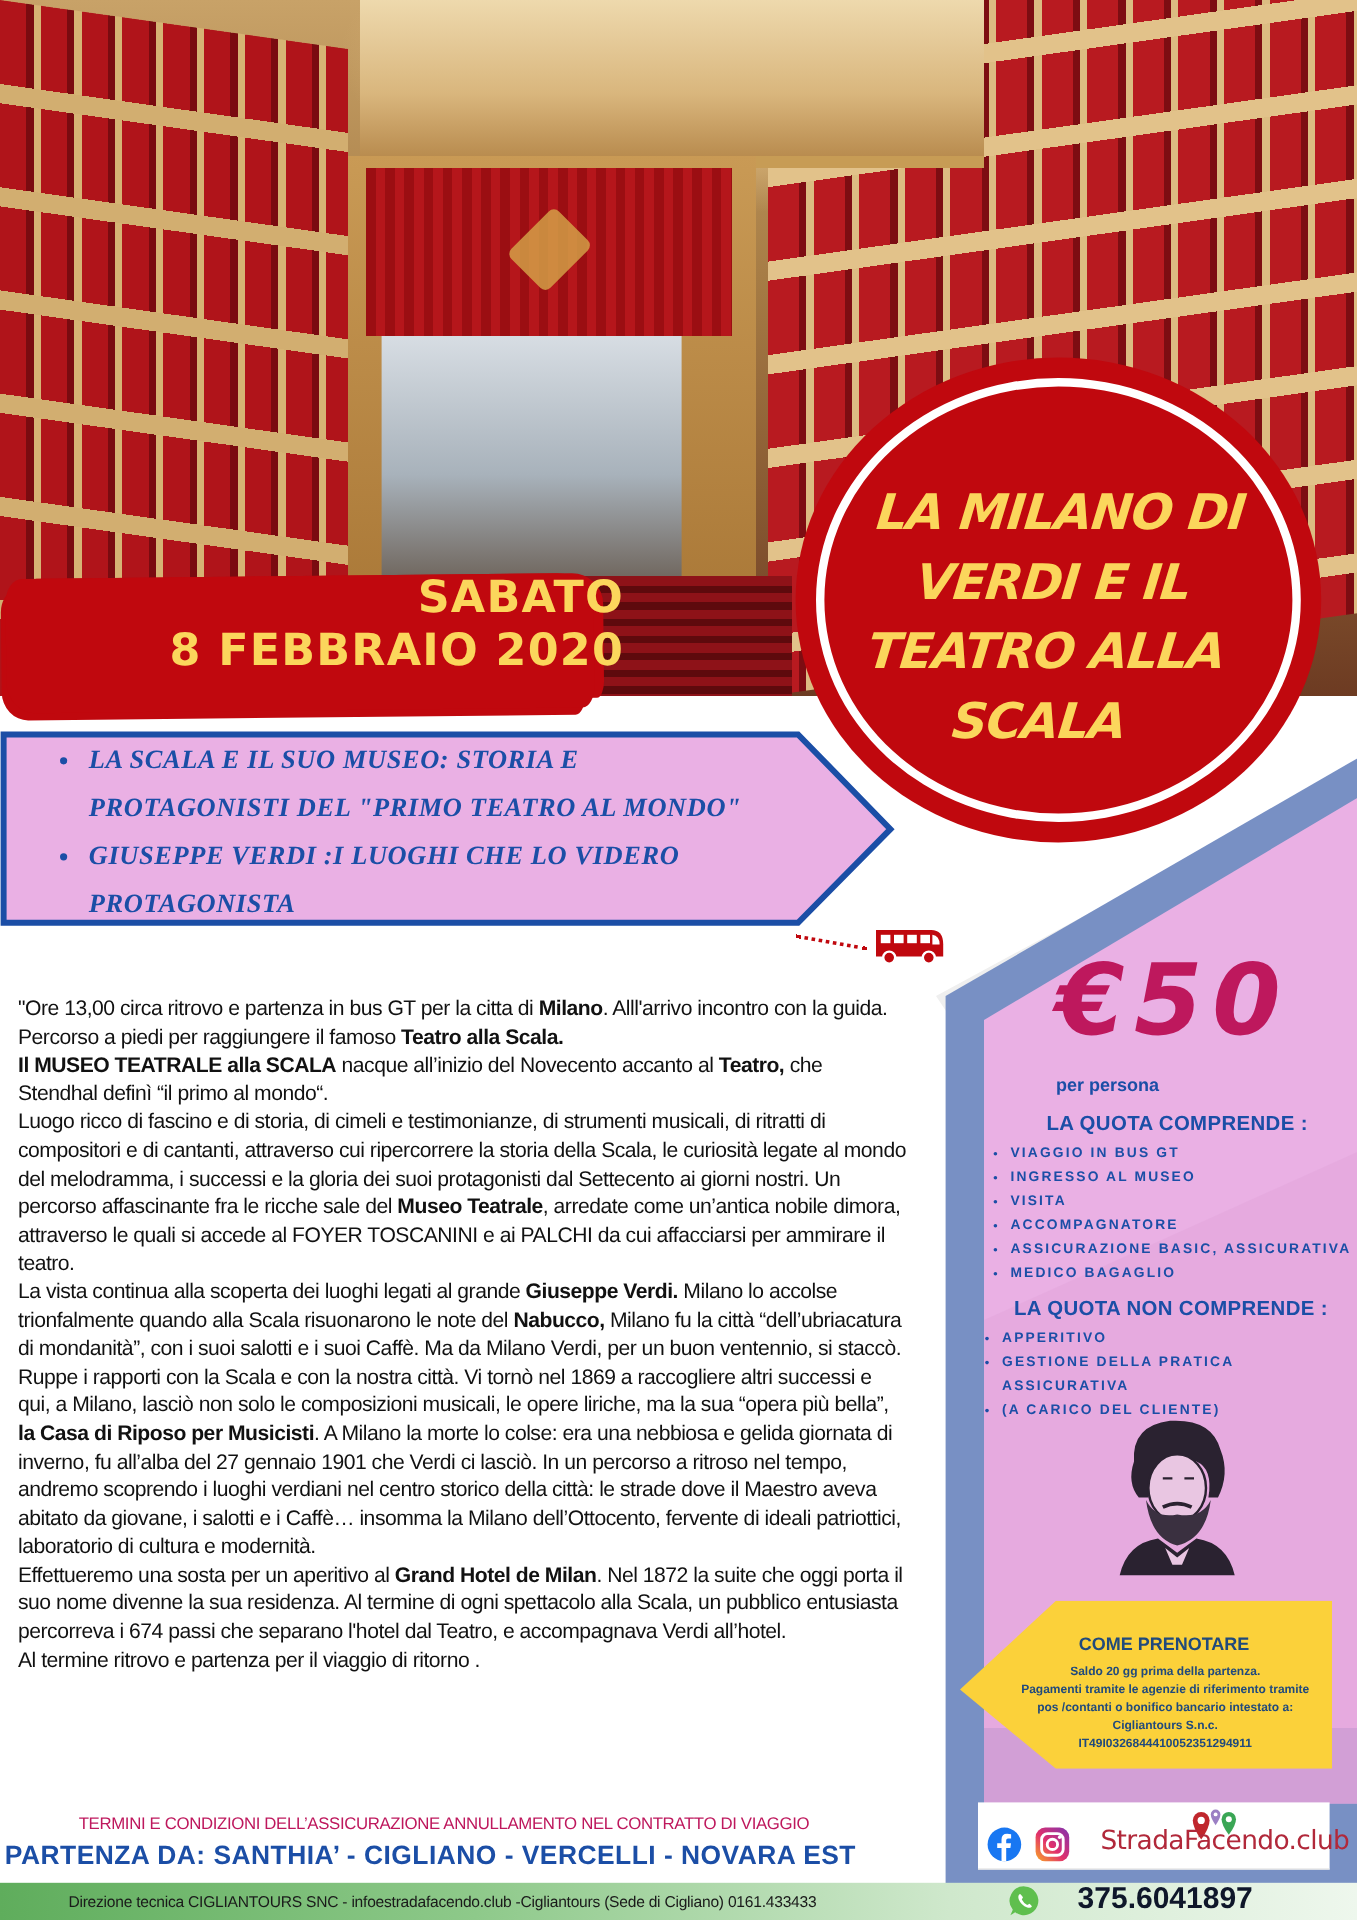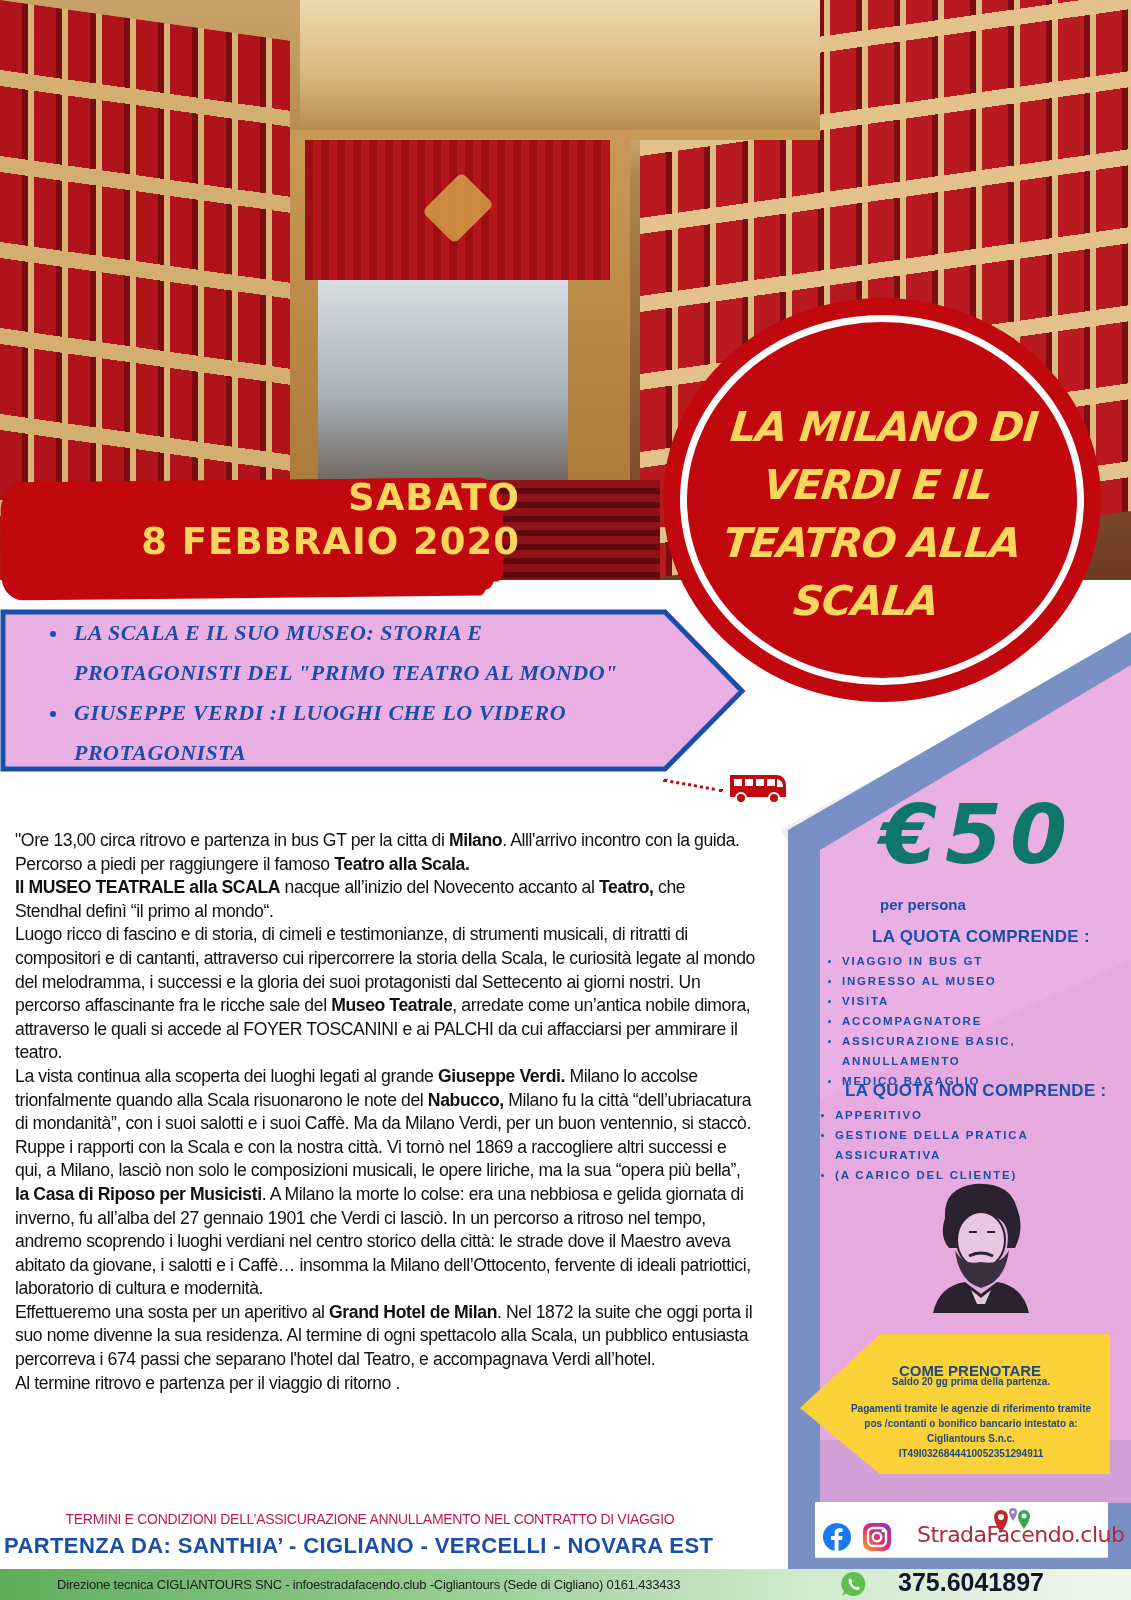--- a/index.html
+++ b/index.html
@@ -101,21 +101,21 @@
     
     .bus-dots {
       position: absolute; left: 664px; top: 773px; width: 60px; height: 14px;
       border-bottom: 3px dotted #c0080e; transform: rotate(10deg);
     }
     .bus-icon { position: absolute; left: 726px; top: 771px; width: 62px; height: 34px; }
 
     
     .right-panel-bg { position: absolute; left: 0; top: 0; width: 1131px; height: 1600px; pointer-events: none; }
     .price {
-      position: absolute; left: 880px; top: 790px; color: #0f766e;
+      position: absolute; left: 880px; top: 790px; color: #be185d;
       font-family: "DejaVu Sans", sans-serif; font-weight: bold; font-style: italic;
       font-size: 82px; line-height: 90px; letter-spacing: 8px;
     }
     .per-persona {
       position: absolute; left: 880px; top: 896px; color: #1b4ea6;
       font-weight: bold; font-size: 15px;
     }
     .quota-title {
       position: absolute; color: #1b4ea6; font-weight: bold; font-size: 17px; letter-spacing: 0.3px;
     }
@@ -266,21 +266,21 @@
 
 <div class="price">€50</div>
 <div class="per-persona">per persona</div>
 
 <div class="quota-title" style="left:872px; top:927px;">LA QUOTA COMPRENDE :</div>
 <ul class="quota-list" style="left:826px; top:951px;">
   <li>VIAGGIO IN BUS GT</li>
   <li>INGRESSO AL MUSEO</li>
   <li>VISITA</li>
   <li>ACCOMPAGNATORE</li>
-  <li>ASSICURAZIONE BASIC, ANNULLAMENTO</li>
+  <li>ASSICURAZIONE BASIC, ASSICURATIVA</li>
   <li class="cont" style="list-style:none;">MEDICO BAGAGLIO</li>
 </ul>
 
 <div class="quota-title" style="left:845px; top:1081px;">LA QUOTA NON COMPRENDE :</div>
 <ul class="quota-list" style="left:819px; top:1105px;">
   <li>APPERITIVO</li>
   <li>GESTIONE DELLA PRATICA ASSICURATIVA</li>
   <li class="cont">(A CARICO DEL CLIENTE)</li>
 </ul>
 
@@ -292,21 +292,21 @@
   <path d="M44 78 Q56 72 68 78" stroke="#2a2230" stroke-width="3" fill="none"></path>
   <path d="M8 135 Q14 108 40 104 L56 116 L72 104 Q98 108 104 135 Z" fill="#2a2230"></path>
   <path d="M46 112 L56 120 L66 112 L60 126 L52 126 Z" fill="#e9c6e2"></path>
 </svg>
 
 <div class="booking">
   <svg width="310" height="140" viewBox="0 0 310 140">
     <polygon points="80,0 310,0 310,140 80,140 0,74" fill="#fbd13a"></polygon>
   </svg>
   <div class="b-title">COME PRENOTARE</div>
-  <div class="b-line" style="top:40px;">Saldo 20 gg prima della partenza.</div>
+  <div class="b-line" style="top:52px;">Saldo 20 gg prima della partenza.</div>
   <div class="b-line" style="top:67px;">Pagamenti tramite le agenzie di riferimento tramite</div>
   <div class="b-line" style="top:82px;">pos /contanti o bonifico bancario intestato a:</div>
   <div class="b-line" style="top:97px;">Cigliantours S.n.c.</div>
   <div class="b-line" style="top:112px;">IT49I0326844410052351294911</div>
 </div>
 
 <div class="social-card"></div>
 <svg class="fb-icon" viewBox="0 0 30 30">
   <circle cx="15" cy="15" r="14" fill="#1877f2"></circle>
   <path d="M16.5 29 V18 H20 L20.5 14 H16.5 V11.5 Q16.5 10 18 10 H20.6 V6.5 Q19 6.2 17.3 6.2 Q12.6 6.2 12.6 11 V14 H9 V18 H12.6 V29 Z" fill="#fff"></path>

